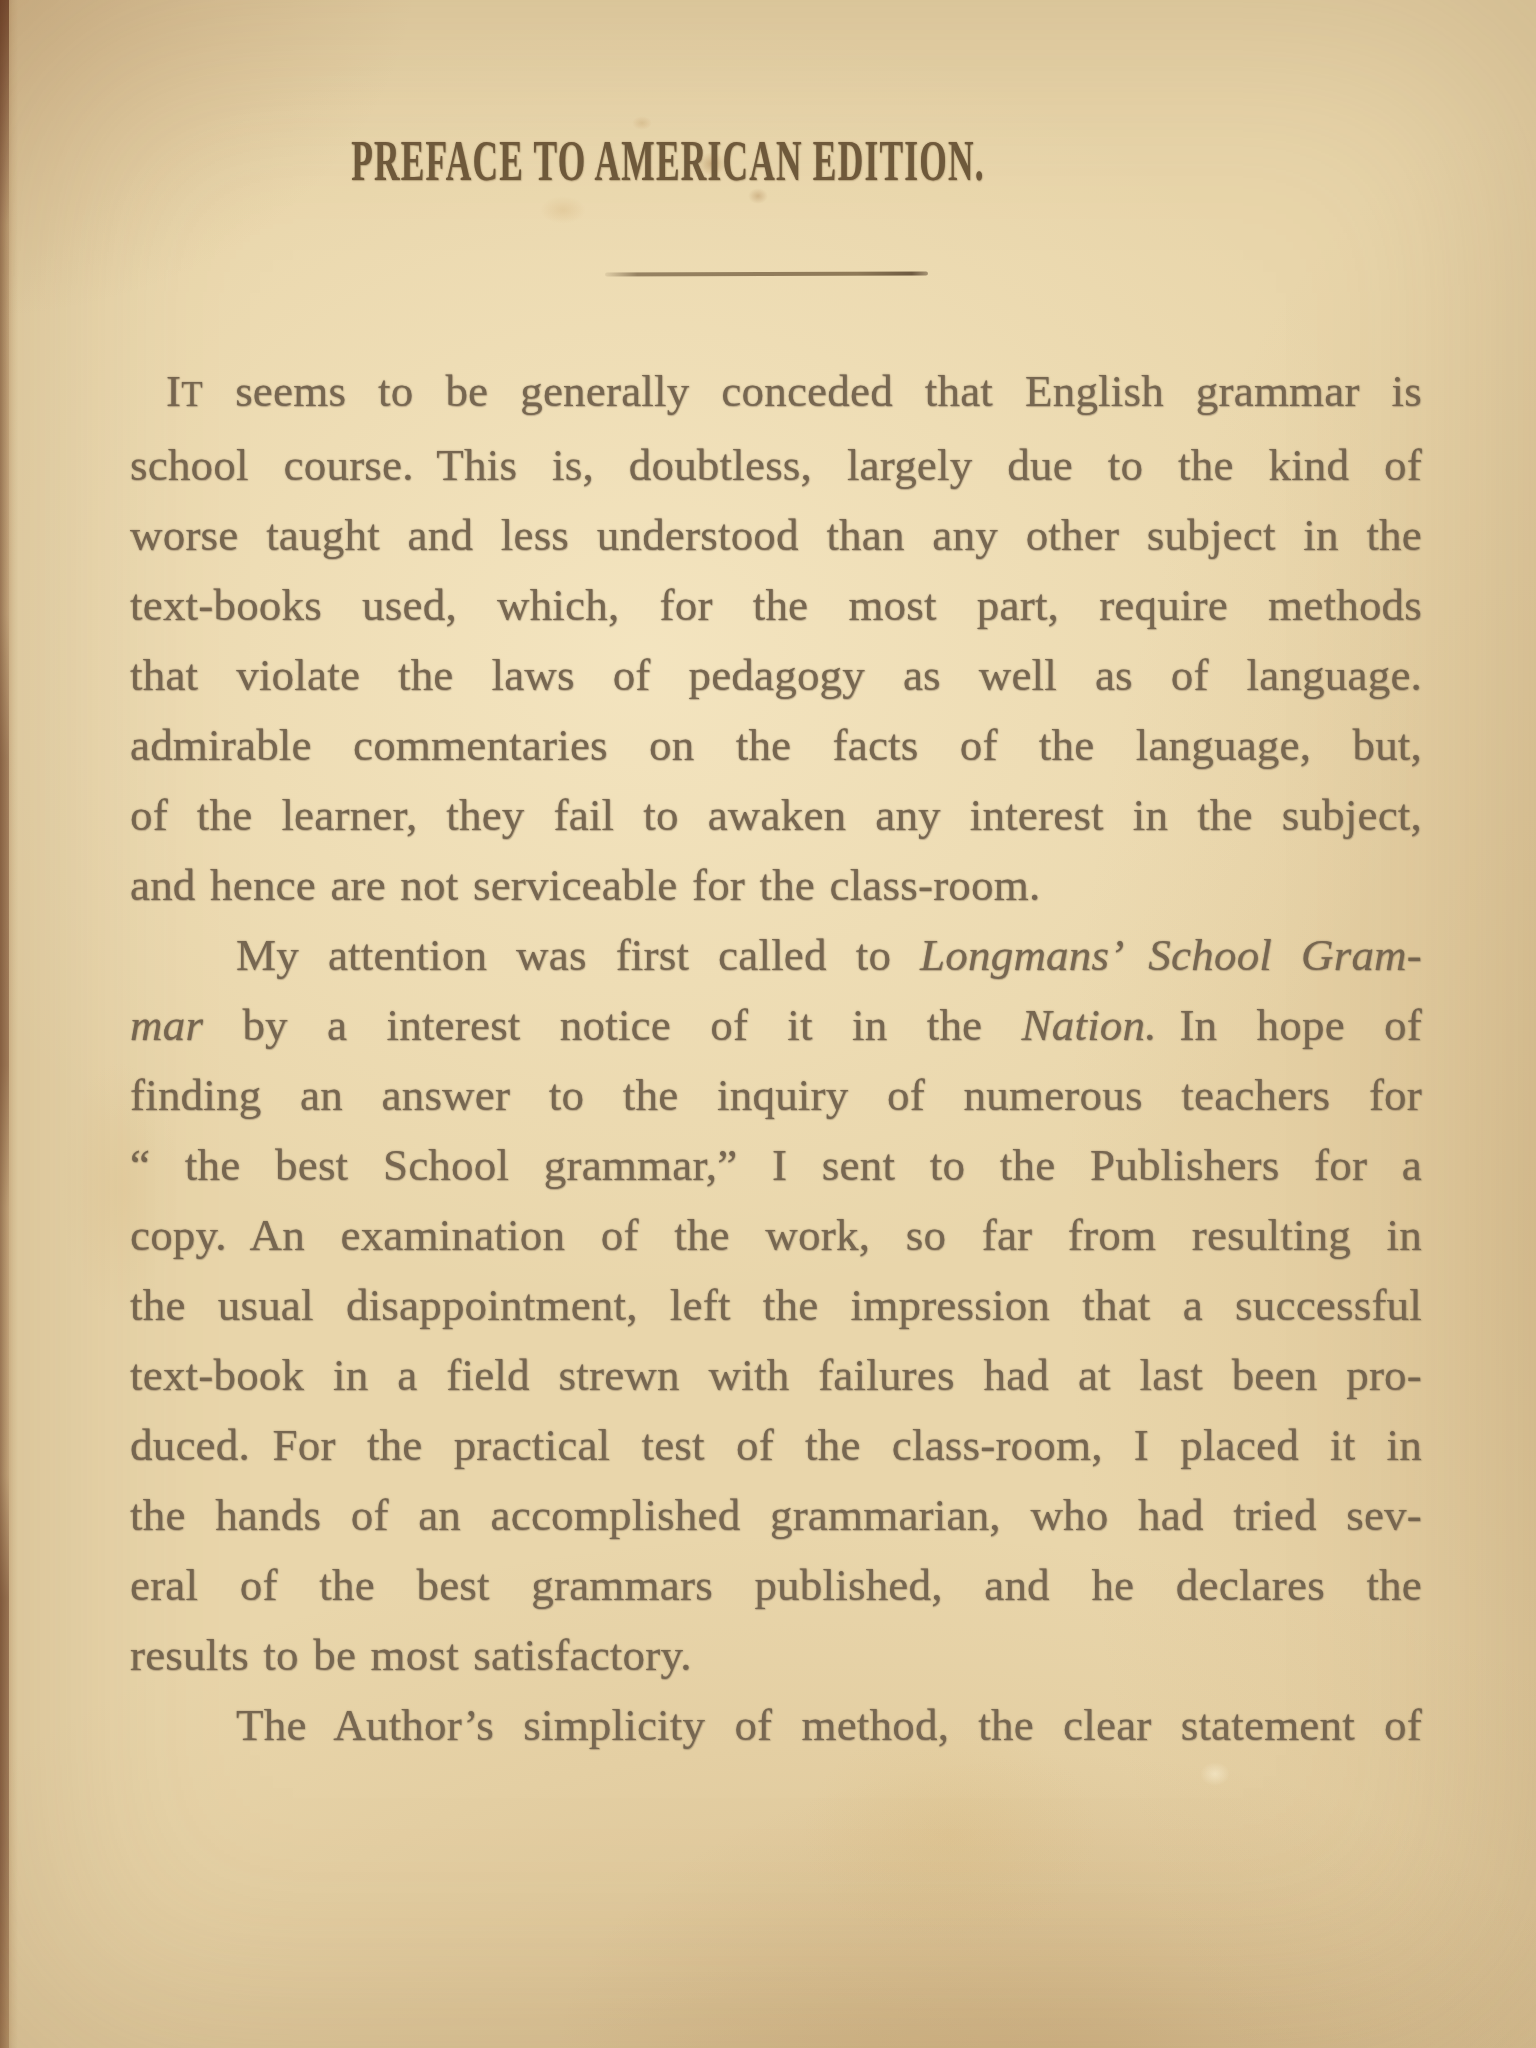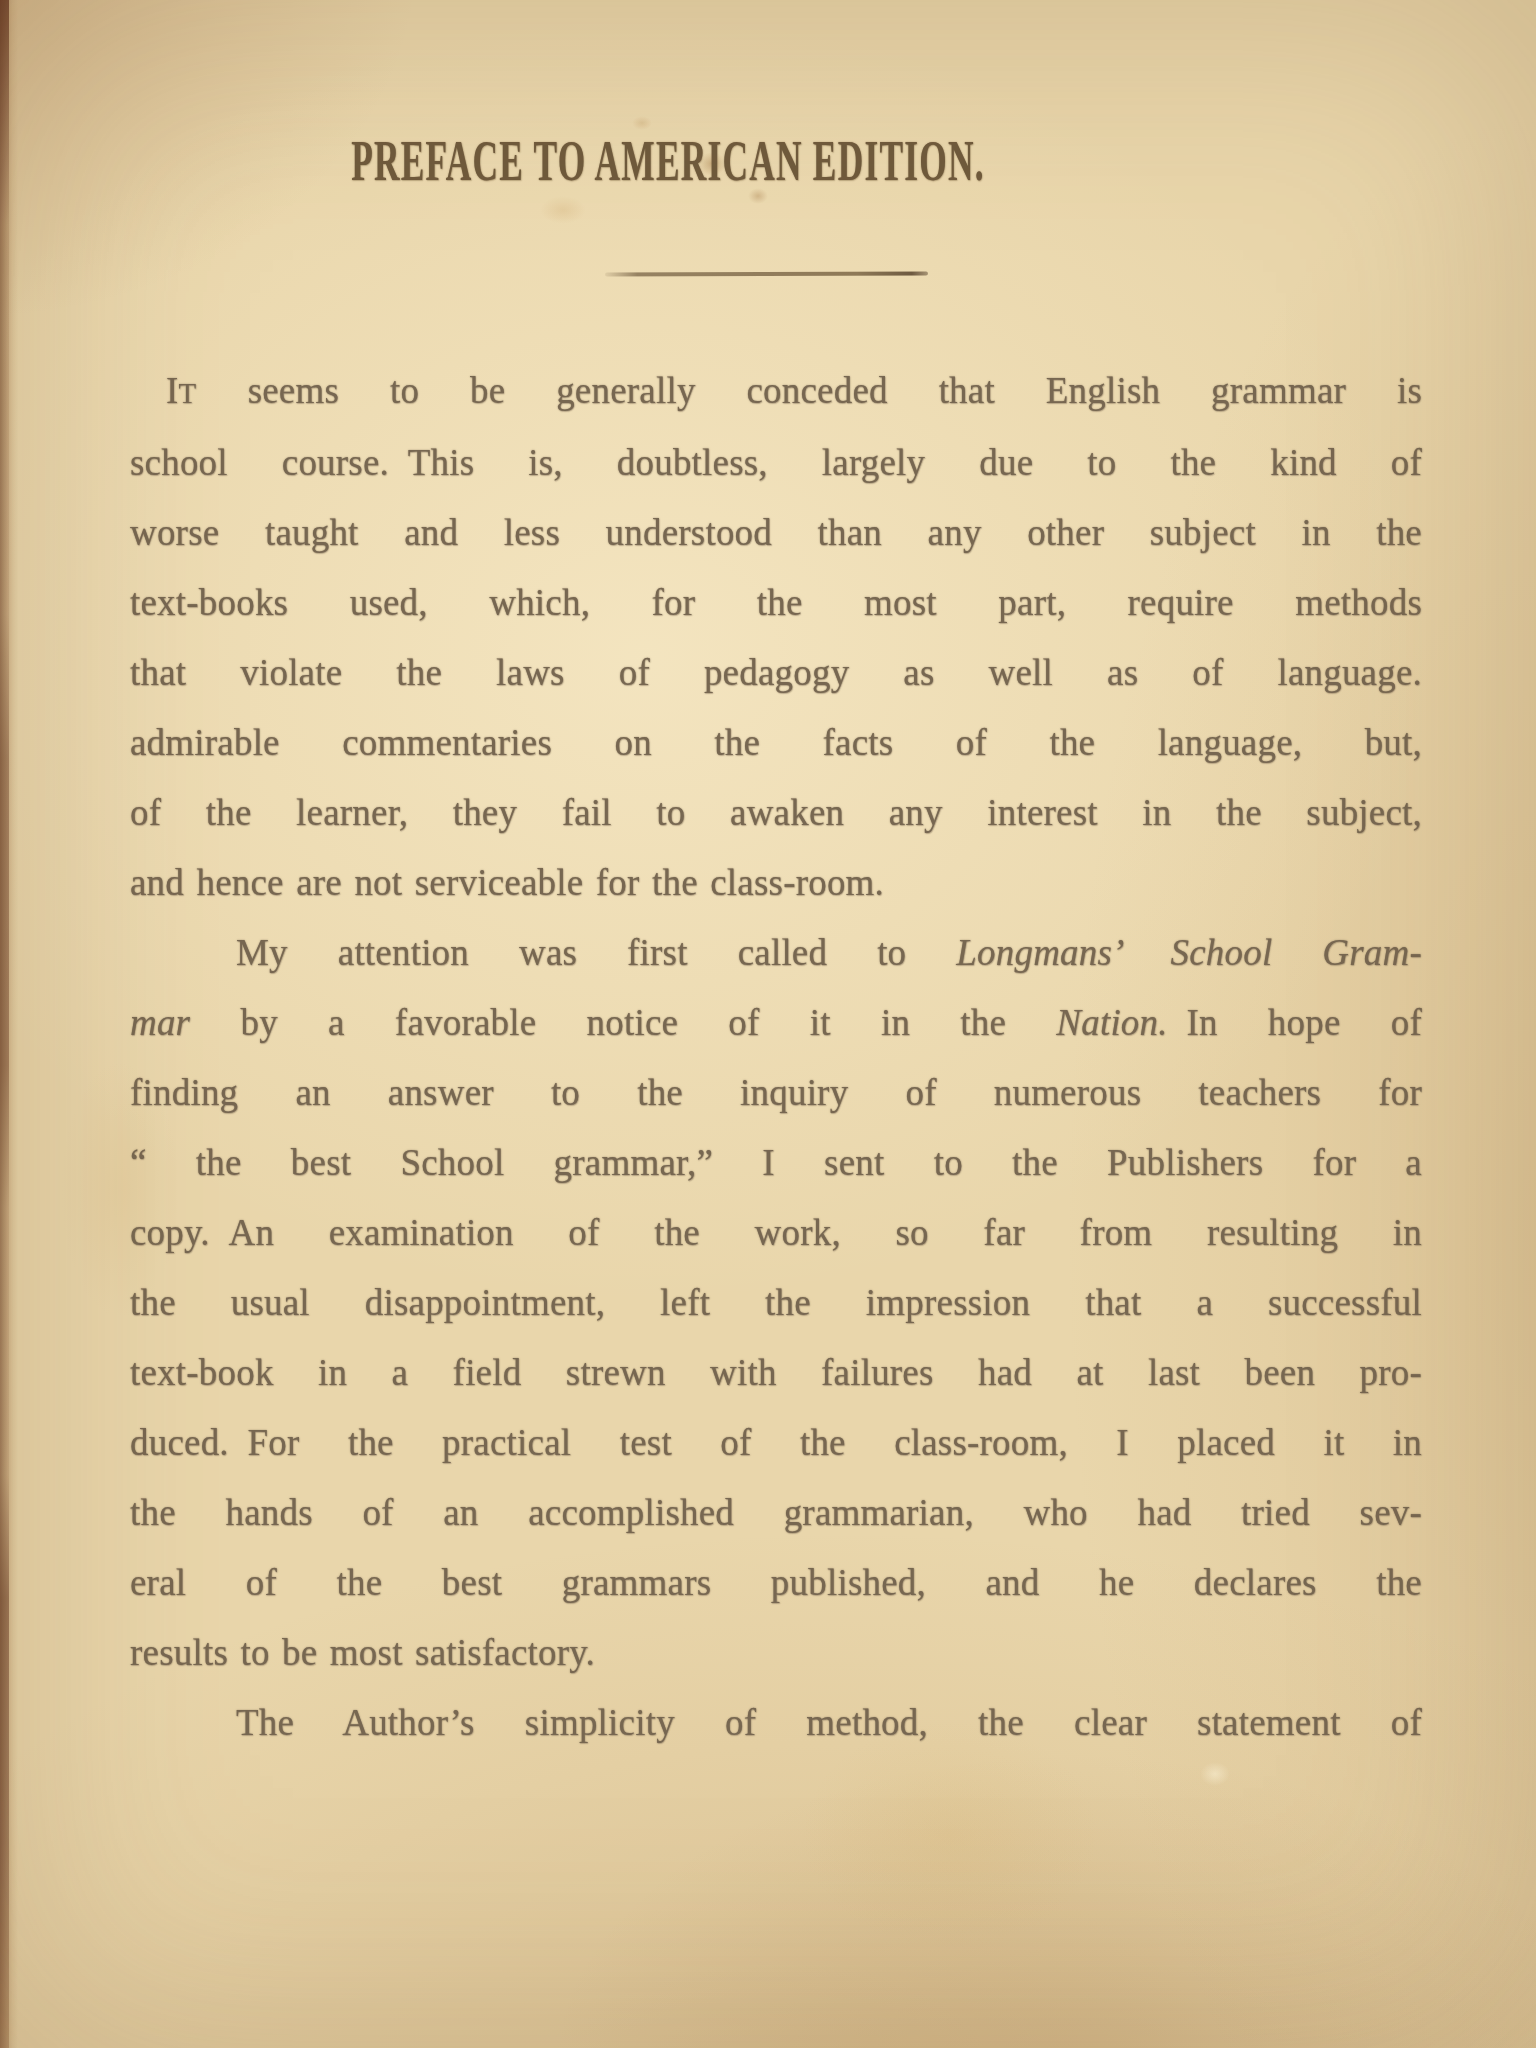--- a/index.html
+++ b/index.html
@@ -53,21 +53,21 @@
     display:inline-block;transform:scaleX(.62);transform-origin:center;
     text-shadow:0 0 2px rgba(111,90,60,.55), 1px 1px 1.5px rgba(130,105,70,.35);
   }
   .divider{
     position:absolute;left:605px;top:272px;width:323px;height:4px;border-radius:3px;
     background:linear-gradient(to right, rgba(148,128,95,.15), #968262 10%, #8e7957 78%, #6e5a41 95%, rgba(110,90,66,.55));
     transform:rotate(-.2deg);
   }
   .body{
     position:absolute;left:130px;top:356px;width:1292px;
-    font-size:37px;line-height:70px;
+    font-size:45px;line-height:70px;
     color:var(--ink,#776751);
     letter-spacing:.2px;word-spacing:3px;
     text-shadow:0 0 1.6px rgba(126,111,88,.85), .6px .8px 1px rgba(140,120,95,.4);
   }
   .line{text-align:justify;text-align-last:justify;}
   .line.last{text-align-last:left;}
   .line.ind1{text-indent:36px;}
   .line.ind2{text-indent:106px;}
   .sc{font-size:.78em;letter-spacing:.6px;}
   .i{font-style:italic;}
@@ -94,21 +94,21 @@
   <div class="body" id="page-body">
       <div class="line ind1"><span>I</span><span class="sc">T</span><span> seems to be generally conceded that English grammar is</span></div>
       <div class="line"><span>school course. This is, doubtless, largely due to the kind of</span></div>
       <div class="line"><span>worse taught and less understood than any other subject in the</span></div>
       <div class="line"><span>text-books used, which, for the most part, require methods</span></div>
       <div class="line"><span>that violate the laws of pedagogy as well as of language.</span></div>
       <div class="line"><span>admirable commentaries on the facts of the language, but,</span></div>
       <div class="line"><span>of the learner, they fail to awaken any interest in the subject,</span></div>
       <div class="line last"><span>and hence are not serviceable for the class-room.</span></div>
       <div class="line ind2"><span>My attention was first called to </span><span class="i">Longmans’ School Gram-</span></div>
-      <div class="line"><span class="i">mar</span><span> by a favorable notice of it in the </span><span class="i">Nation.</span><span> In hope of</span></div>
+      <div class="line"><span class="i">mar</span><span> by a interest notice of it in the </span><span class="i">Nation.</span><span> In hope of</span></div>
       <div class="line"><span>finding an answer to the inquiry of numerous teachers for</span></div>
       <div class="line"><span>“ the best School grammar,” I sent to the Publishers for a</span></div>
       <div class="line"><span>copy. An examination of the work, so far from resulting in</span></div>
       <div class="line"><span>the usual disappointment, left the impression that a successful</span></div>
       <div class="line"><span>text-book in a field strewn with failures had at last been pro-</span></div>
       <div class="line"><span>duced. For the practical test of the class-room, I placed it in</span></div>
       <div class="line"><span>the hands of an accomplished grammarian, who had tried sev-</span></div>
       <div class="line"><span>eral of the best grammars published, and he declares the</span></div>
       <div class="line last"><span>results to be most satisfactory.</span></div>
       <div class="line ind2"><span>The Author’s simplicity of method, the clear statement of</span></div>

